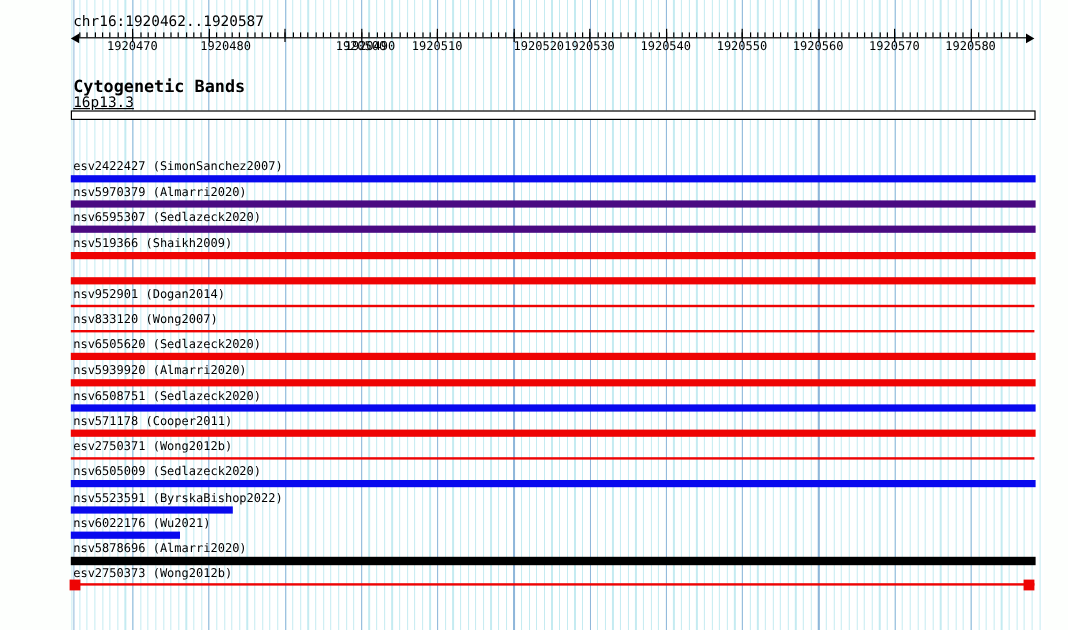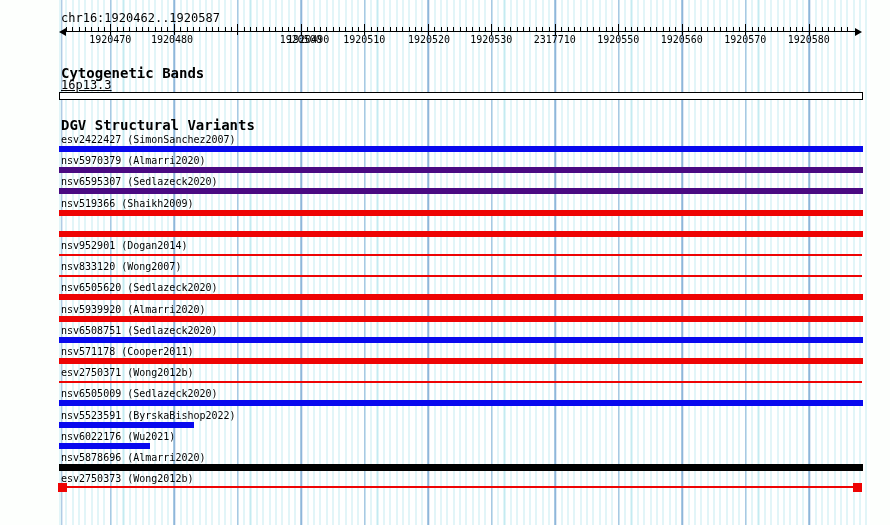--- a/index.html
+++ b/index.html
@@ -166,48 +166,47 @@
       <div class="tick-minor" style="left: 808.8px;"></div>
       <div class="tick-minor" style="left: 815.1px;"></div>
       <div class="tick-minor" style="left: 821.5px;"></div>
       <div class="tick-minor" style="left: 827.8px;"></div>
       <div class="tick-minor" style="left: 834.2px;"></div>
       <div class="tick-minor" style="left: 840.5px;"></div>
       <div class="tick-minor" style="left: 846.9px;"></div>
       <div class="tick-major" style="left: 110.3px;"></div>
       <div class="tick-label" style="left: 110.3px;">1920470</div>
       <div class="tick-major" style="left: 173.8px;"></div>
-      <div class="tick-label" style="left: 172px;">1920480</div>
+      <div class="tick-label" style="left: 188px;">1920480</div>
       <div class="tick-major" style="left: 237.3px;"></div>
       <div class="tick-label" style="left: 237.3px; margin-left: 48px;">1920490</div>
       <div class="tick-major" style="left: 300.8px;"></div>
       <div class="tick-label" style="left: 300.8px;">1920500</div>
       <div class="tick-major" style="left: 364.3px;"></div>
       <div class="tick-label" style="left: 364.3px;">1920510</div>
       <div class="tick-major" style="left: 427.8px;"></div>
-      <div class="tick-label" style="left: 429px;">1920520</div>
+      <div class="tick-label" style="left: 449px;">1920520</div>
       <div class="tick-major" style="left: 491.3px;"></div>
       <div class="tick-label" style="left: 491.3px;">1920530</div>
       <div class="tick-major" style="left: 554.8px;"></div>
-      <div class="tick-label" style="left: 554.8px;">2317710</div>
+      <div class="tick-label" style="left: 554.8px;">1920540</div>
       <div class="tick-major" style="left: 618.3px;"></div>
       <div class="tick-label" style="left: 618.3px;">1920550</div>
       <div class="tick-major" style="left: 681.8px;"></div>
       <div class="tick-label" style="left: 681.8px;">1920560</div>
       <div class="tick-major" style="left: 745.3px;"></div>
       <div class="tick-label" style="left: 745.3px;">1920570</div>
       <div class="tick-major" style="left: 808.8px;"></div>
       <div class="tick-label" style="left: 808.8px;">1920580</div>
     </div>
 
   <div class="section-title" style="left:61px;top:67px;">Cytogenetic Bands</div>
   <div class="txt" style="left:61px;top:80px;text-decoration:underline;">16p13.3</div>
   <div class="band-box"></div>
 
-  <div class="section-title" style="left:61px;top:119px;">DGV Structural Variants</div>
   <div id="variant-rows">
       <div class="variant-row" style="top: 134px;">
         <div class="variant-label">esv2422427 (SimonSanchez2007)</div>
         <div class="feat" style="left: 59px; top: 12px; height: 6px; width: 804px; background: rgb(9, 9, 238);"></div>
       </div>
       <div class="variant-row" style="top: 155.2px;">
         <div class="variant-label">nsv5970379 (Almarri2020)</div>
         <div class="feat" style="left: 59px; top: 12px; height: 6px; width: 804px; background: rgb(74, 10, 130);"></div>
       </div>
       <div class="variant-row" style="top: 176.4px;">

